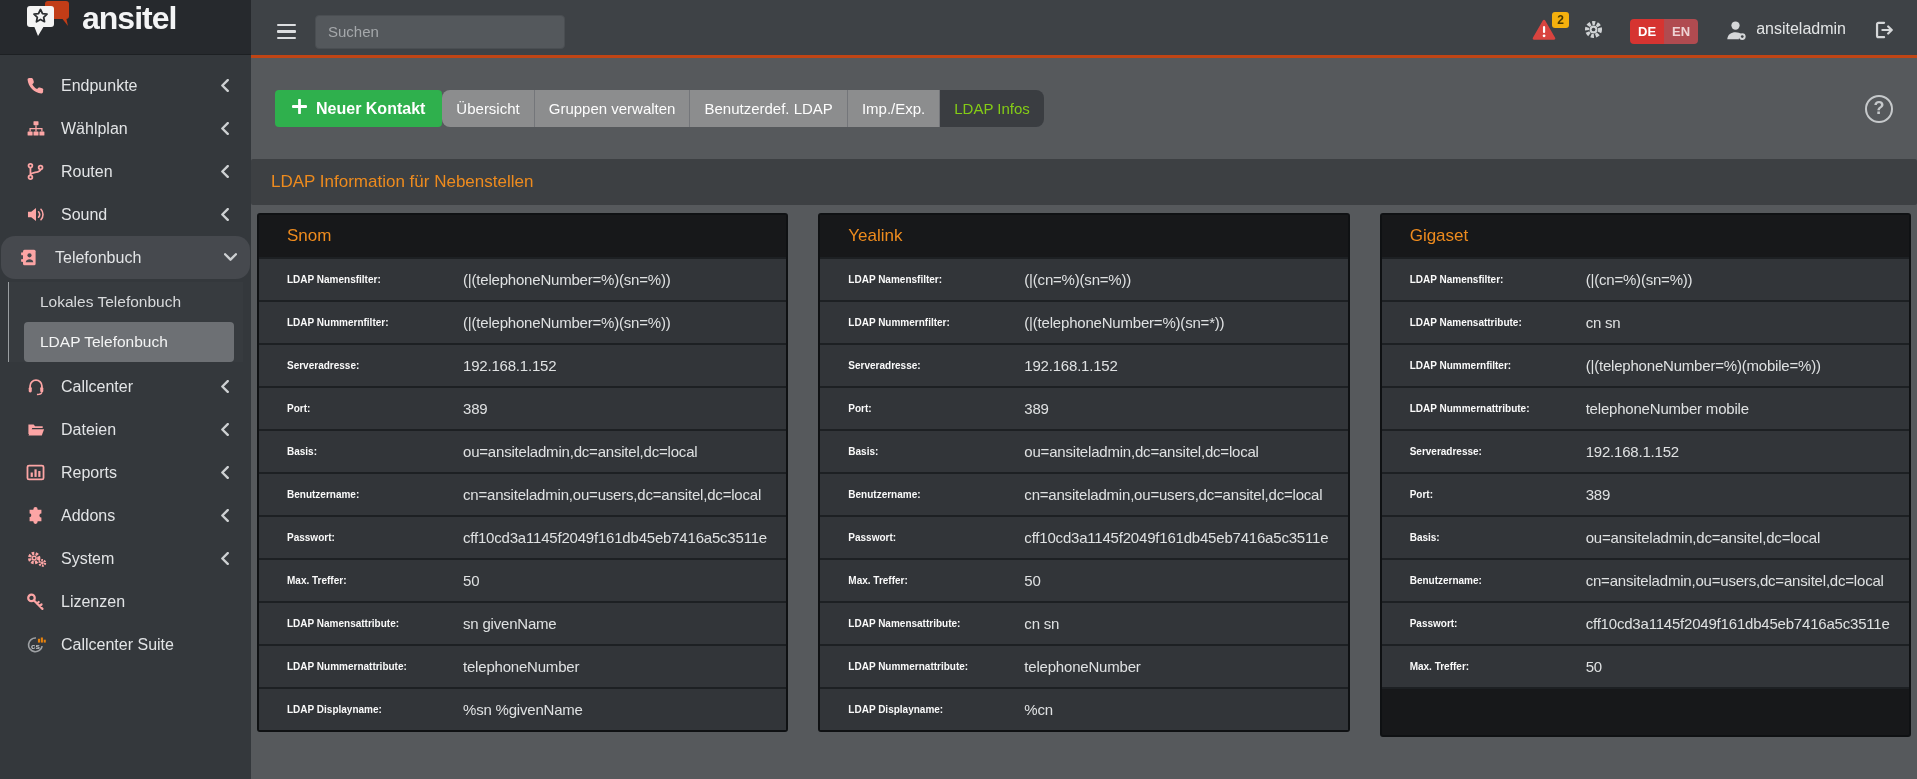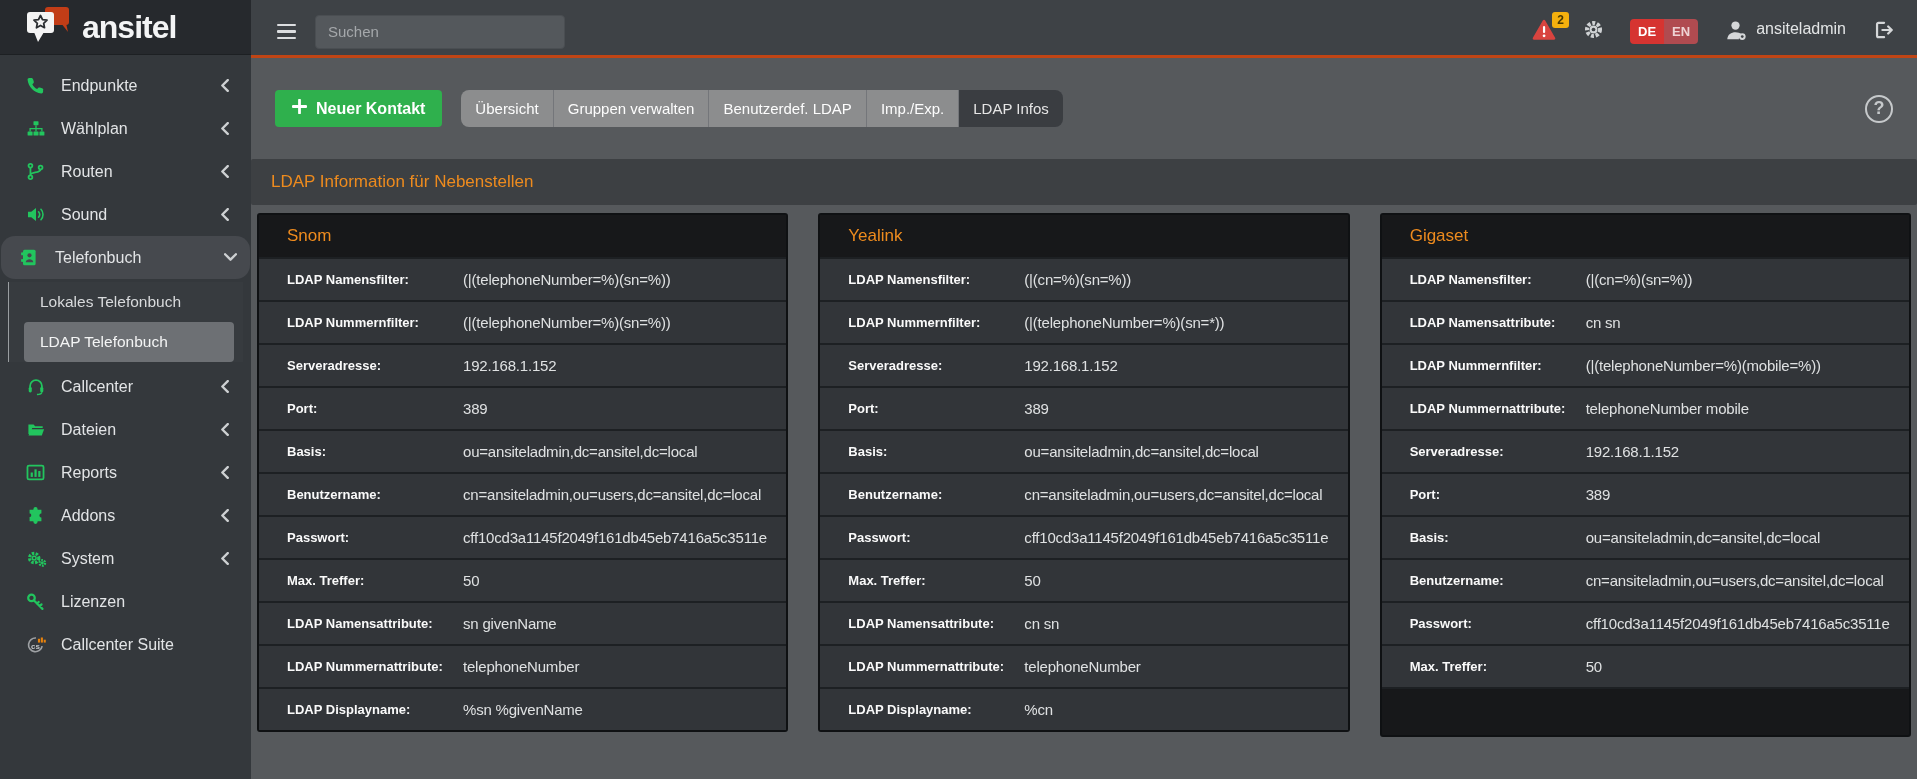--- a/index.html
+++ b/index.html
@@ -9,25 +9,25 @@
     --row-sep:#1d2023; --btn-gray:#8c8d8e; --btn-active:#3a3d41; --sub-selected:#6d7074;
     --nav-active:#46494e; --warn-red:#d9443f; --badge-yellow:#f4b00e; --lang-de:#d63431; --lang-en:#b04b50;
   }
   *{box-sizing:border-box;margin:0;padding:0}
   html,body{width:1917px;height:779px;overflow:hidden}
   body{font-family:"Liberation Sans","DejaVu Sans",sans-serif;background:var(--content-bg);}
   .app{display:flex;width:1917px;height:779px}
 
   
   .sidebar{flex:0 0 251px;background:var(--sidebar-bg);height:100%;display:flex;flex-direction:column}
-  .logo{height:55px;background:var(--logo-bg);border-bottom:1px solid #1d2023;display:flex;align-items:center;padding-left:26px;gap:8px}
+  .logo{height:55px;background:var(--logo-bg);border-bottom:1px solid #1d2023;display:flex;align-items:flex-start;padding-left:26px;gap:8px}
   .logo-text{font-size:32px;font-weight:bold;color:#f3f4f5;letter-spacing:-1px}
   nav{padding-top:9px}
   .nav-item{height:43px;display:flex;align-items:center;padding:0 22px 0 26px;color:#e2e4e6;font-size:16px;cursor:pointer}
-  .nav-item .nav-icon{width:24px;flex:0 0 24px;display:flex;align-items:center;justify-content:flex-start;color:#22c55e}
+  .nav-item .nav-icon{width:24px;flex:0 0 24px;display:flex;align-items:center;justify-content:flex-start;color:#fca5a5}
   .nav-item .nav-label{margin-left:11px;white-space:nowrap}
   .nav-chev{margin-left:auto;color:#cdd0d2;display:flex;align-items:center}
   .nav-chev.down svg{transform:rotate(-90deg)}
   .nav-item.active{background:var(--nav-active);border-radius:14px;margin:0 1px;padding:0 15px 0 19px;--icon-cut:#46494e}
   .submenu{margin:3px 8px 3px 8px;border-left:1px solid #9a9ea1;background:rgba(255,255,255,0.02)}
   .sub-item{height:40px;display:flex;align-items:center;padding-left:31px;color:#d8dadc;font-size:15.5px;cursor:pointer;white-space:nowrap}
   .sub-item.selected{background:var(--sub-selected);border-radius:4px;margin:0 9px 0 15px;padding-left:16px;color:#f4f5f5}
 
   
   .main{flex:1;display:flex;flex-direction:column;min-width:0}
@@ -43,33 +43,33 @@
   .iconbtn{cursor:pointer;color:#cfd2d4;display:flex;align-items:center}
   .lang{display:flex;border-radius:4px;overflow:hidden;cursor:pointer;font-size:13px;font-weight:bold}
   .lang .de{background:var(--lang-de);color:#fff;padding:5px 8px}
   .lang .en{background:var(--lang-en);color:#eed3d4;padding:5px 8px}
   .user{display:flex;align-items:flex-start;gap:8px;color:#e3e5e6;font-size:16px;cursor:pointer}
 
   
   .content{flex:1;background:var(--content-bg);position:relative;overflow:hidden}
   .toolbar{margin:32px 24px 0 24px;display:flex;align-items:center}
   .btn-new{display:flex;align-items:center;gap:9px;background:var(--green);border:none;color:#fff;font-size:16px;font-weight:bold;height:37px;padding:2px 17px;border-radius:4px;cursor:pointer;font-family:inherit}
-  .btn-group{display:flex;margin-left:19px;border-radius:8px;overflow:hidden}
+  .btn-group{display:flex;border-radius:8px;overflow:hidden}
   .btn-seg{background:var(--btn-gray);border:none;border-right:1px solid #74767a;color:#fdfdfd;font-size:15px;height:37px;padding:0 14px;cursor:pointer;font-family:inherit;white-space:nowrap}
   .btn-seg:last-child{border-right:none}
-  .btn-seg.active{background:var(--btn-active);color:#e5e5e5}
+  .btn-seg.active{background:var(--btn-active);color:#84cc16}
   .help{margin-left:auto;width:28px;height:28px;border-radius:50%;border:2px solid #c6c9cb;color:#c6c9cb;display:flex;align-items:center;justify-content:center;font-size:18px;font-weight:bold;cursor:pointer}
   .page-heading{margin-top:32px;height:46px;background:var(--heading-bg);display:flex;align-items:center;padding-left:20px;border-radius:2px}
   .page-heading span{color:var(--accent-orange);font-size:17px}
   .panels{display:flex;gap:30px;margin:8px 6px 0 6px;align-items:flex-start}
   .panel{flex:1;background:var(--panel-bg);border:2px solid var(--panel-border);border-radius:3px;min-width:0}
   .panel-header{padding:11px 28px;background:var(--panel-bg)}
   .panel-title{color:var(--accent-orange);font-size:17px}
   .info-row{display:flex;background:var(--row-bg);border-top:2px solid var(--row-sep);padding:10px 10px 10px 28px;line-height:21px}
-  .info-label{flex:0 0 176px;padding-right:6px;color:#fafafa;font-weight:bold;font-size:13px}
+  .info-label{flex:0 0 176px;padding-right:6px;color:#fafafa;font-weight:bold;font-size:10px}
   .info-value{color:#dfe1e2;font-size:15px;white-space:nowrap;letter-spacing:-0.2px}
   .panel-footer{height:48px;border-top:2px solid var(--row-sep)}
 </style>
 </head>
 <body>
 
 <div class="app">
 
   <aside class="sidebar">
     <div class="logo">

